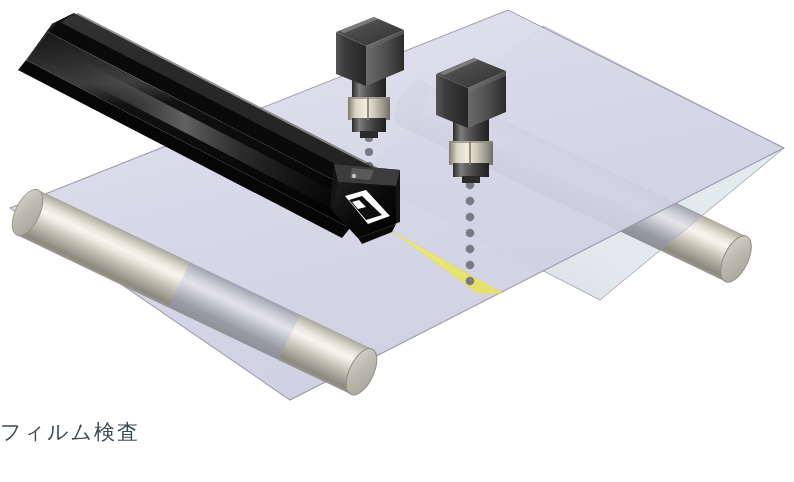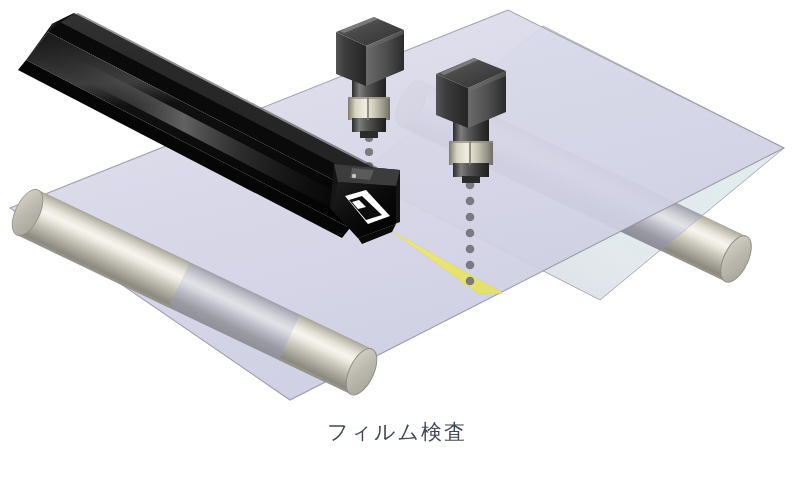--- a/index.html
+++ b/index.html
@@ -18,21 +18,20 @@
     position: absolute;
     left: 0; top: 0;
     width: 794px;
     height: 482px;
   }
   #caption {
     position: absolute;
     left: 0;
     top: 418px;
     width: 794px;
-    text-align: center;
     font-size: 21px;
     letter-spacing: 2px;
     color: #3f4a56;
     font-family: "Liberation Sans", sans-serif;
     user-select: none;
   }
 </style>
 </head>
 <body>
 

